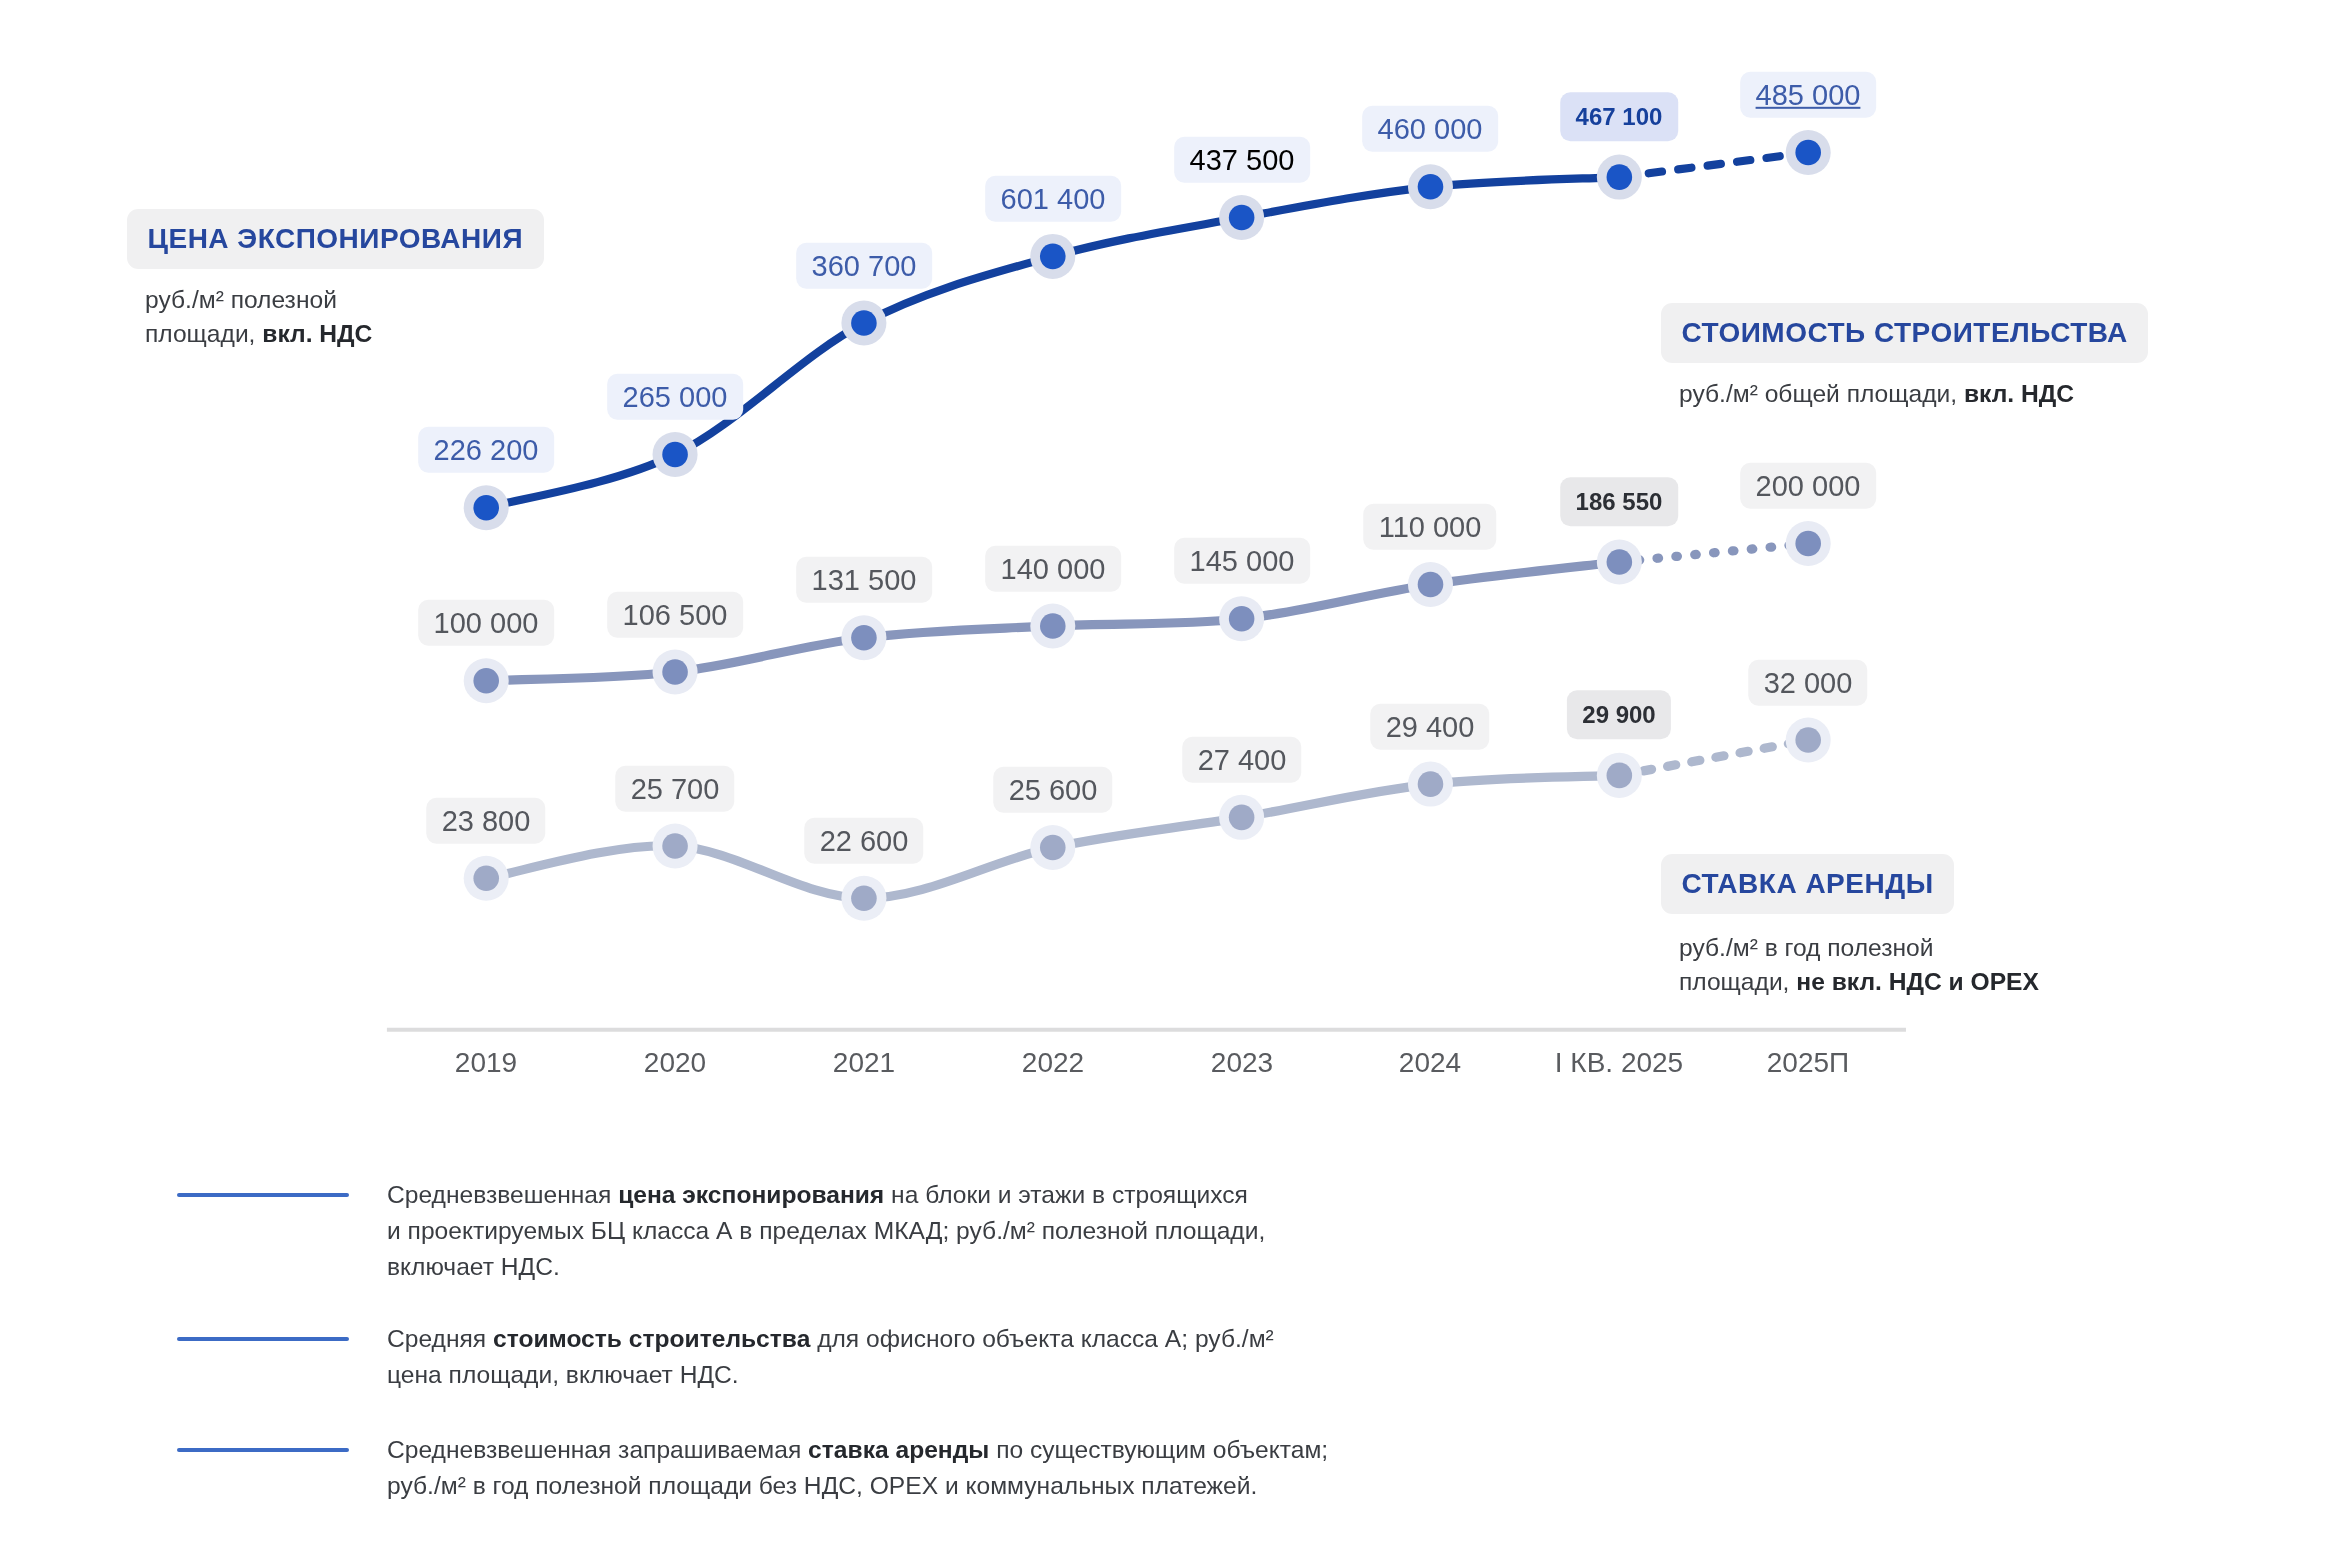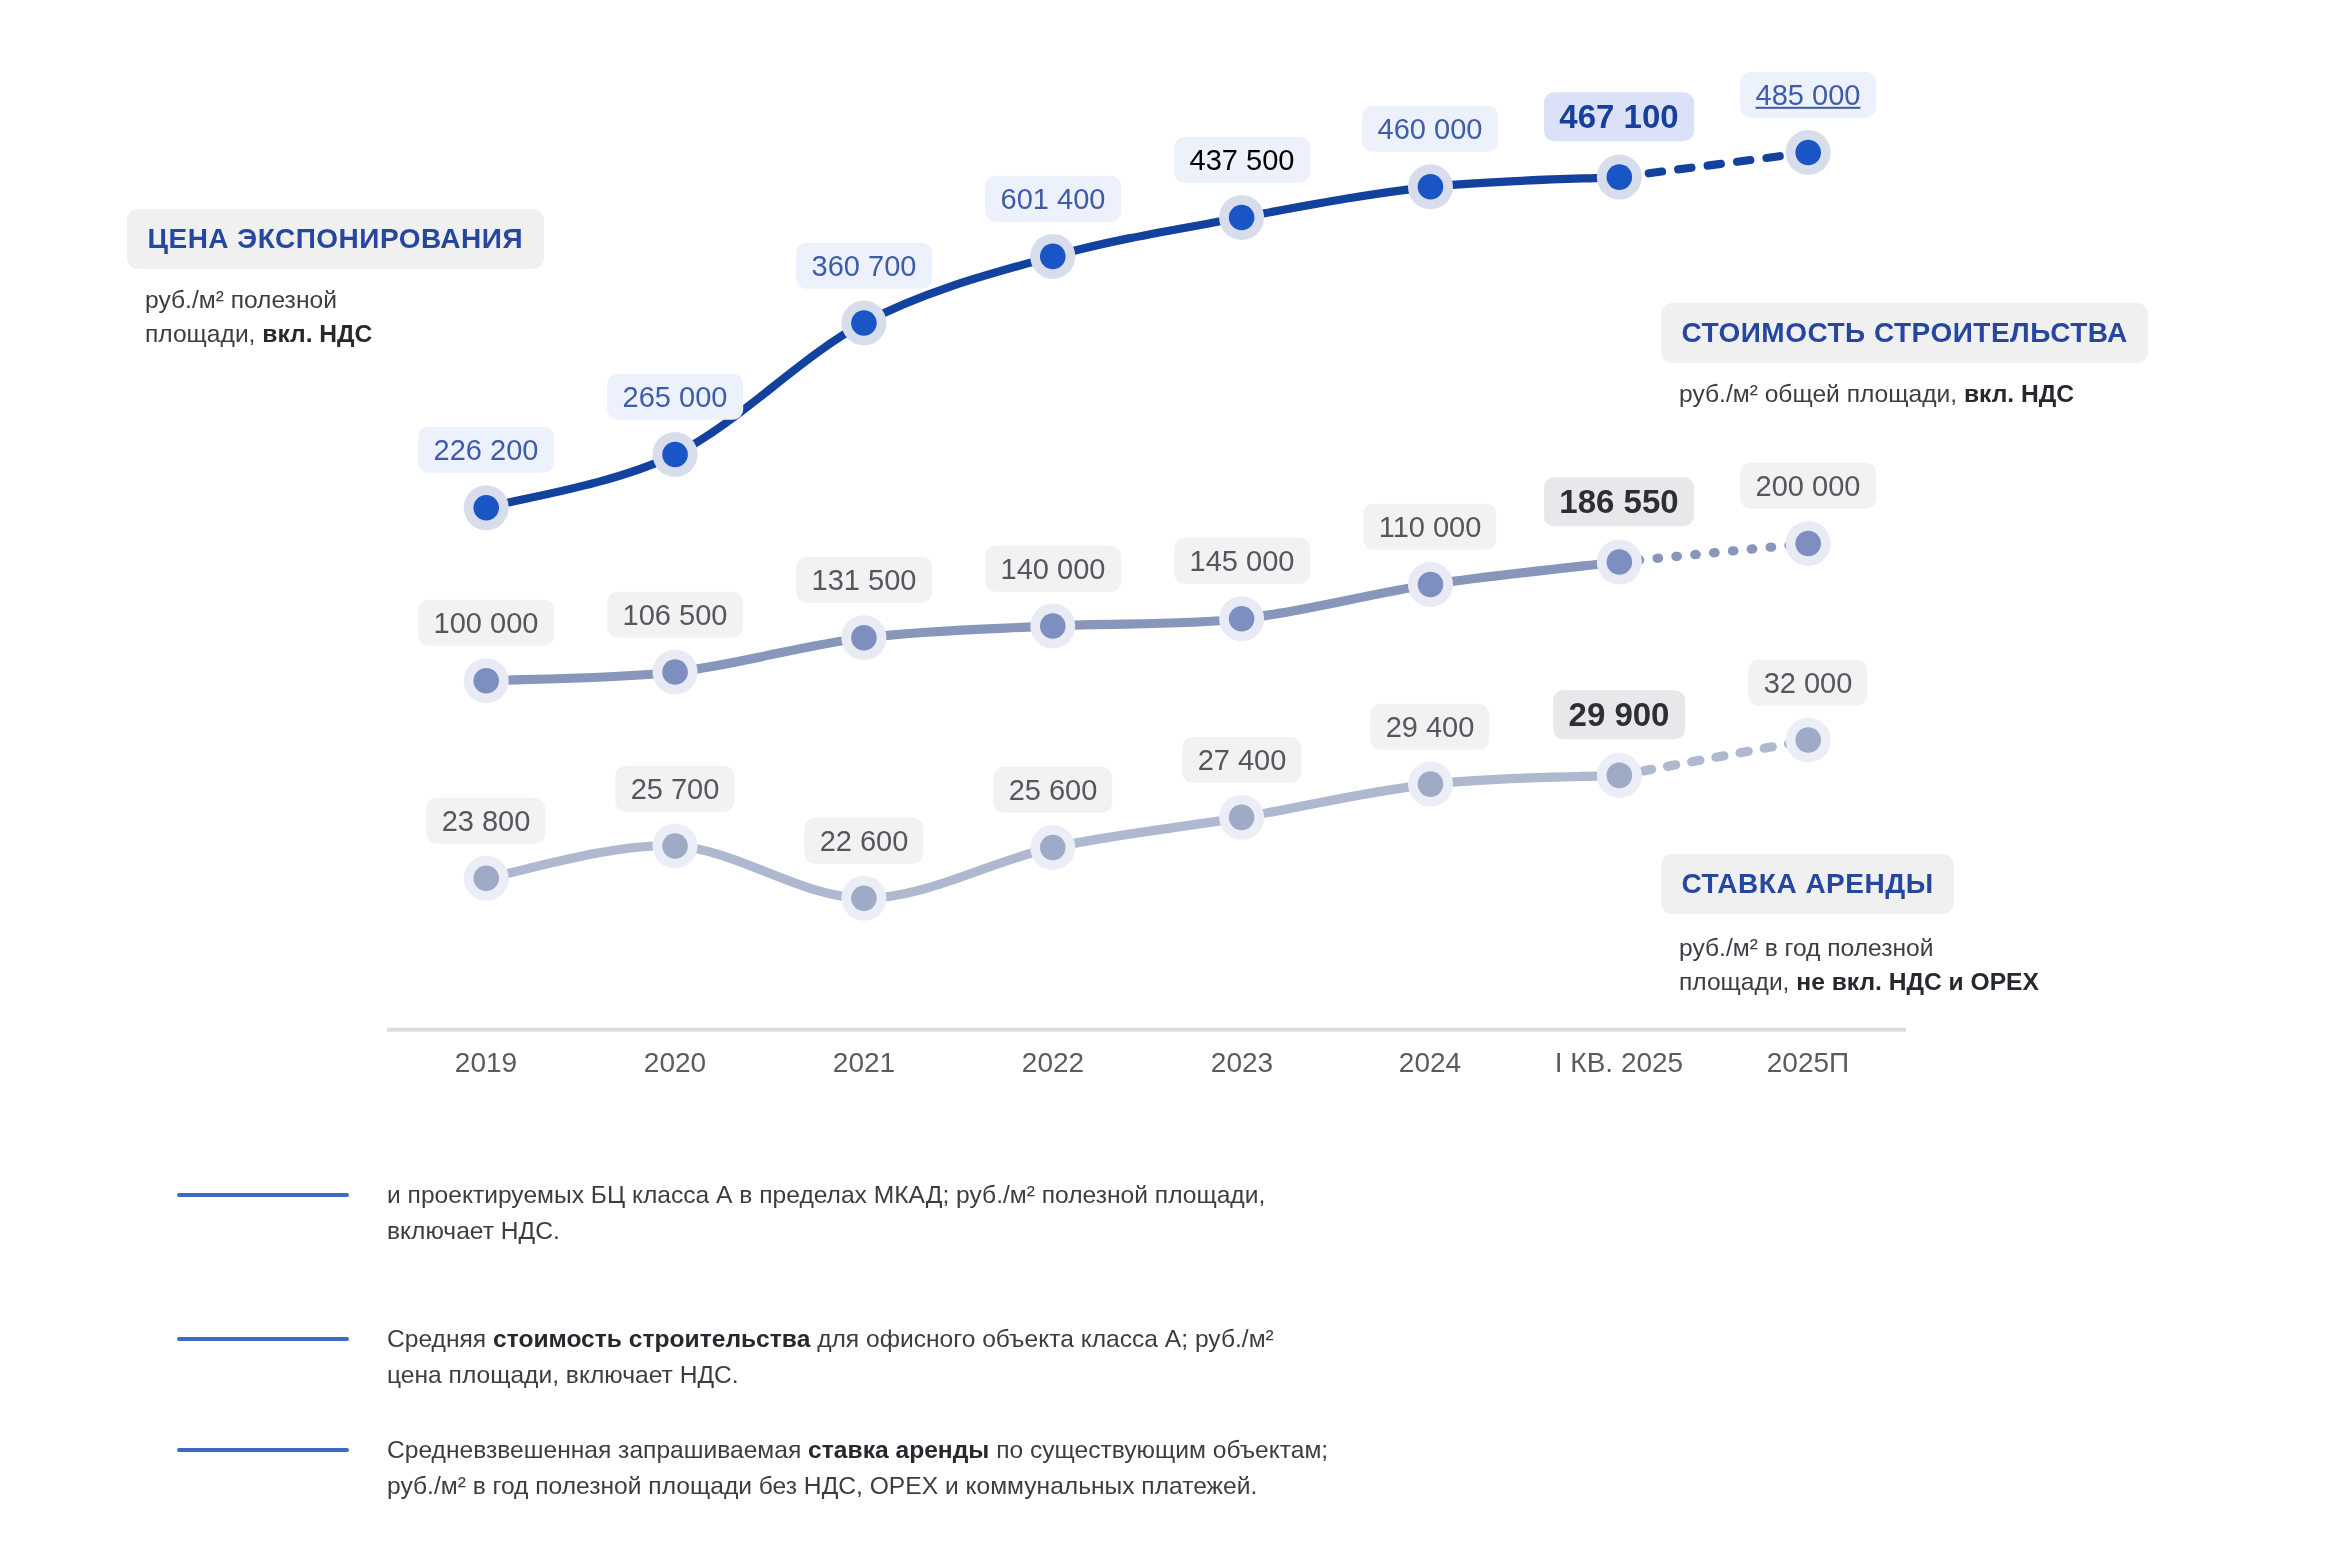--- a/index.html
+++ b/index.html
@@ -6,21 +6,21 @@
   .page{
     position:relative;width:2342px;height:1561px;background:#ffffff;overflow:hidden;
     font-family:"Liberation Sans","DejaVu Sans",sans-serif;
   }
   #chart-svg{position:absolute;left:0;top:0;width:2342px;height:1561px;}
   #chip-layer,#xaxis-layer{position:absolute;left:0;top:0;width:100%;height:100%;pointer-events:none;}
   .chip{
     position:absolute;transform:translate(-50%,-50%);
     font-size:29px;line-height:33px;padding:6.7px 15.4px;border-radius:10.2px;white-space:nowrap;
   }
-  .chip.bold{font-weight:bold;font-size:33px;line-height:36px;}
+  .chip.bold{font-weight:bold;font-size:24px;line-height:36px;}
   .x-label{
     position:absolute;transform:translateX(-50%);
     font-size:28px;line-height:31px;white-space:nowrap;
   }
   .title-box{
     position:absolute;height:60px;line-height:60px;padding:0 20.5px;border-radius:11.3px;
     background:#F0F0F1;color:#26479E;font-weight:bold;font-size:28px;letter-spacing:0.5px;white-space:nowrap;
   }
   .subtitle{position:absolute;font-size:24.6px;line-height:34px;color:#3A3D42;}
   .subtitle .bseg,.legend-text .bseg{font-weight:bold;color:#25282D;}
@@ -149,20 +149,21 @@
   </div>
   <div class="subtitle" style="left:1679px;top:931px">
       <div class="tline"><span>руб./м² в год полезной</span></div>
       <div class="tline"><span>площади, </span><span class="bseg">не вкл. НДС и OPEX</span></div>
     </div>
 
   <div class="legend">
     <div class="legend-item" style="top:1177px">
       <span class="swatch" style="top: 16px; background: rgb(60, 107, 197);"></span>
       <div class="legend-text">
+          <div class="tline"><span>Средневзвешенная </span><span class="bseg">цена экспонирования</span><span> на блоки и этажи в строящихся</span></div>
           <div class="tline"><span>и проектируемых БЦ класса А в пределах МКАД; руб./м² полезной площади,</span></div>
           <div class="tline"><span>включает НДС.</span></div>
         </div>
     </div>
     <div class="legend-item" style="top:1321px">
       <span class="swatch" style="top: 16px; background: rgb(60, 107, 197);"></span>
       <div class="legend-text">
           <div class="tline"><span>Средняя </span><span class="bseg">стоимость строительства</span><span> для офисного объекта класса А; руб./м²</span></div>
           <div class="tline"><span>цена площади, включает НДС.</span></div>
         </div>

